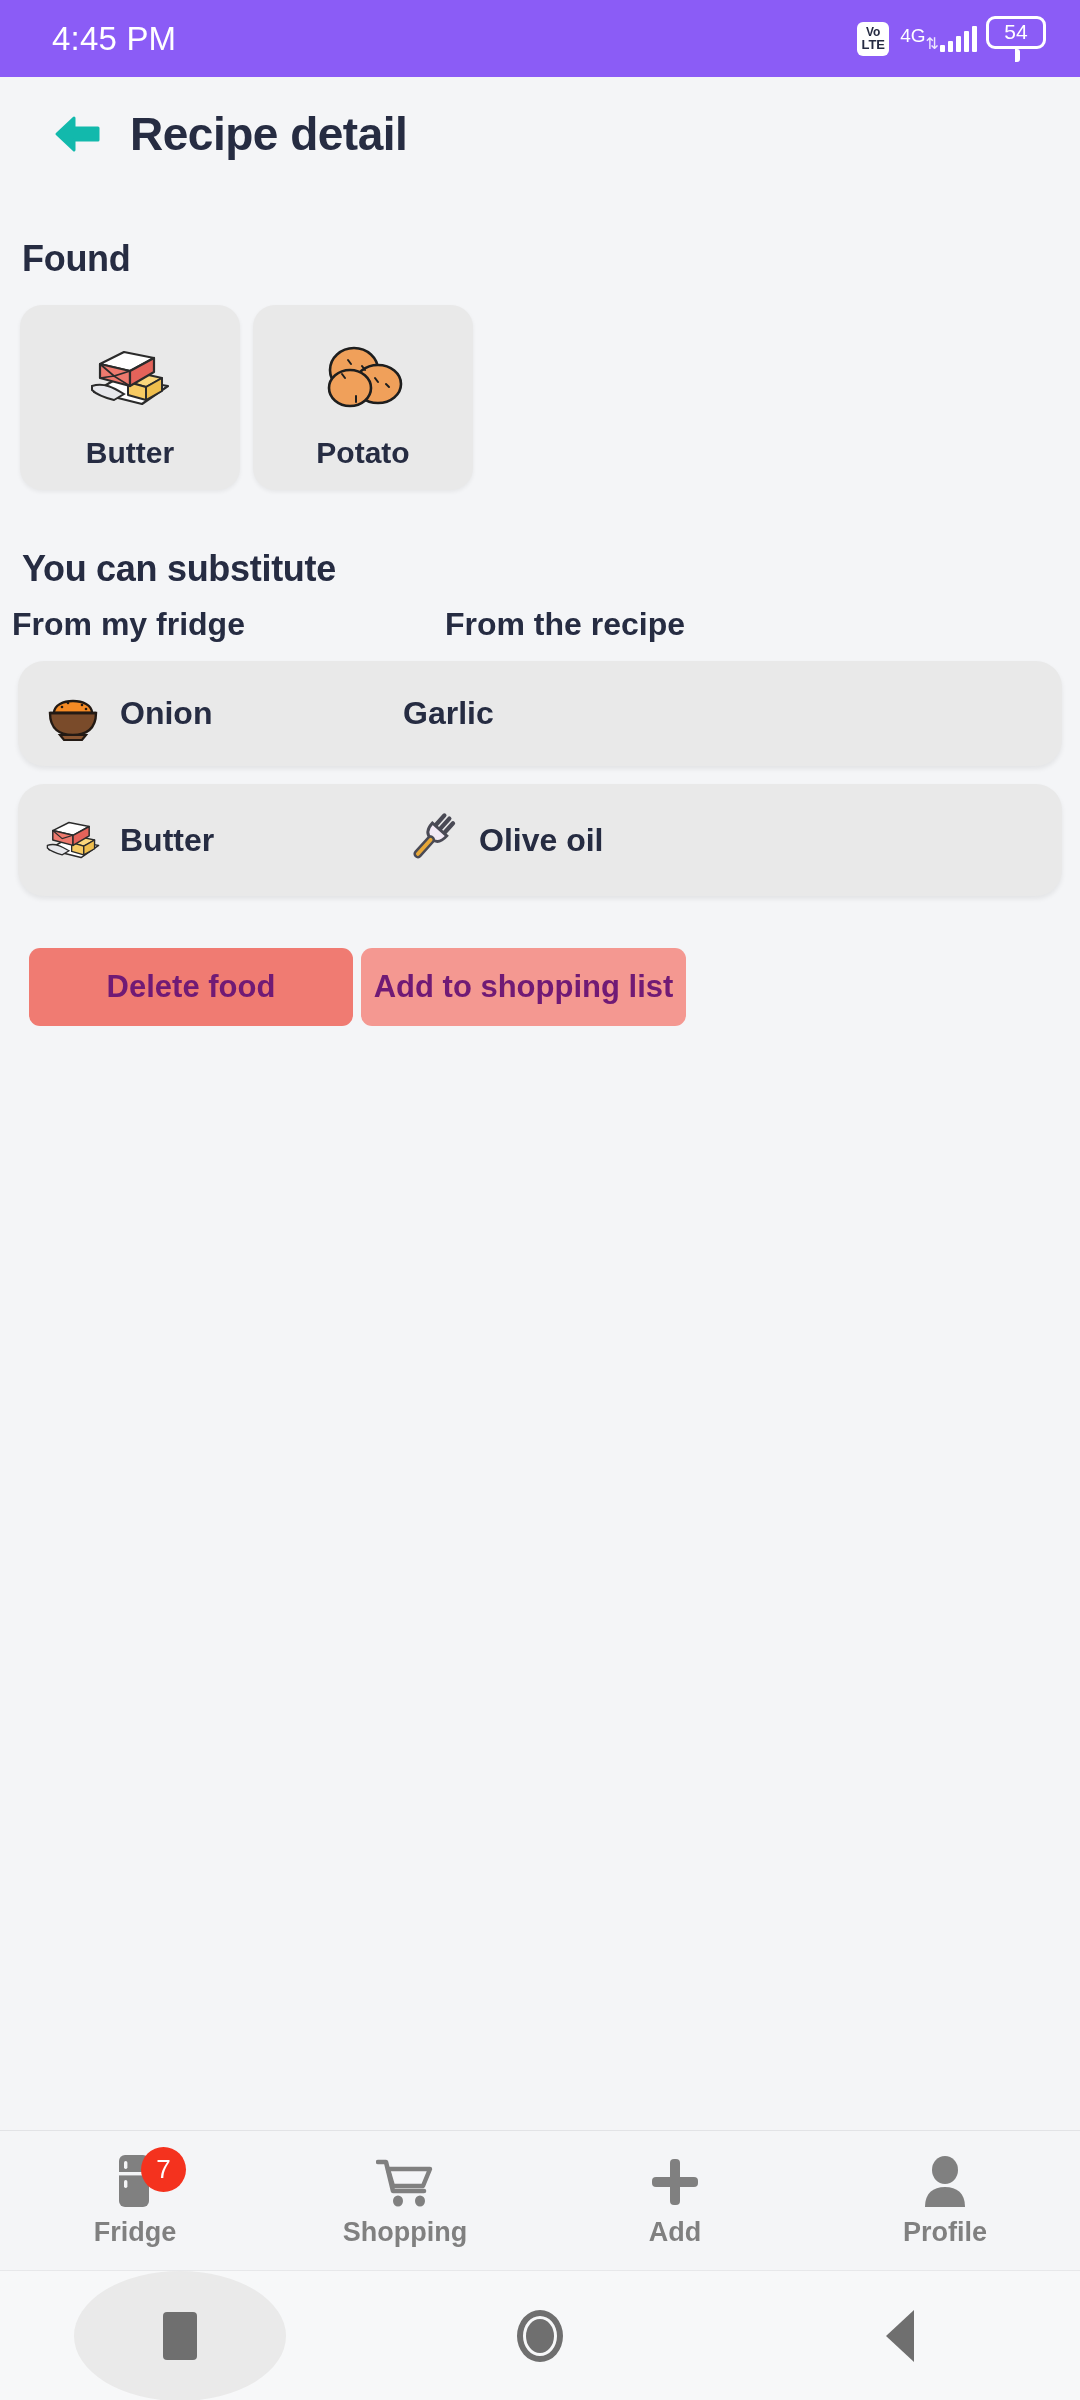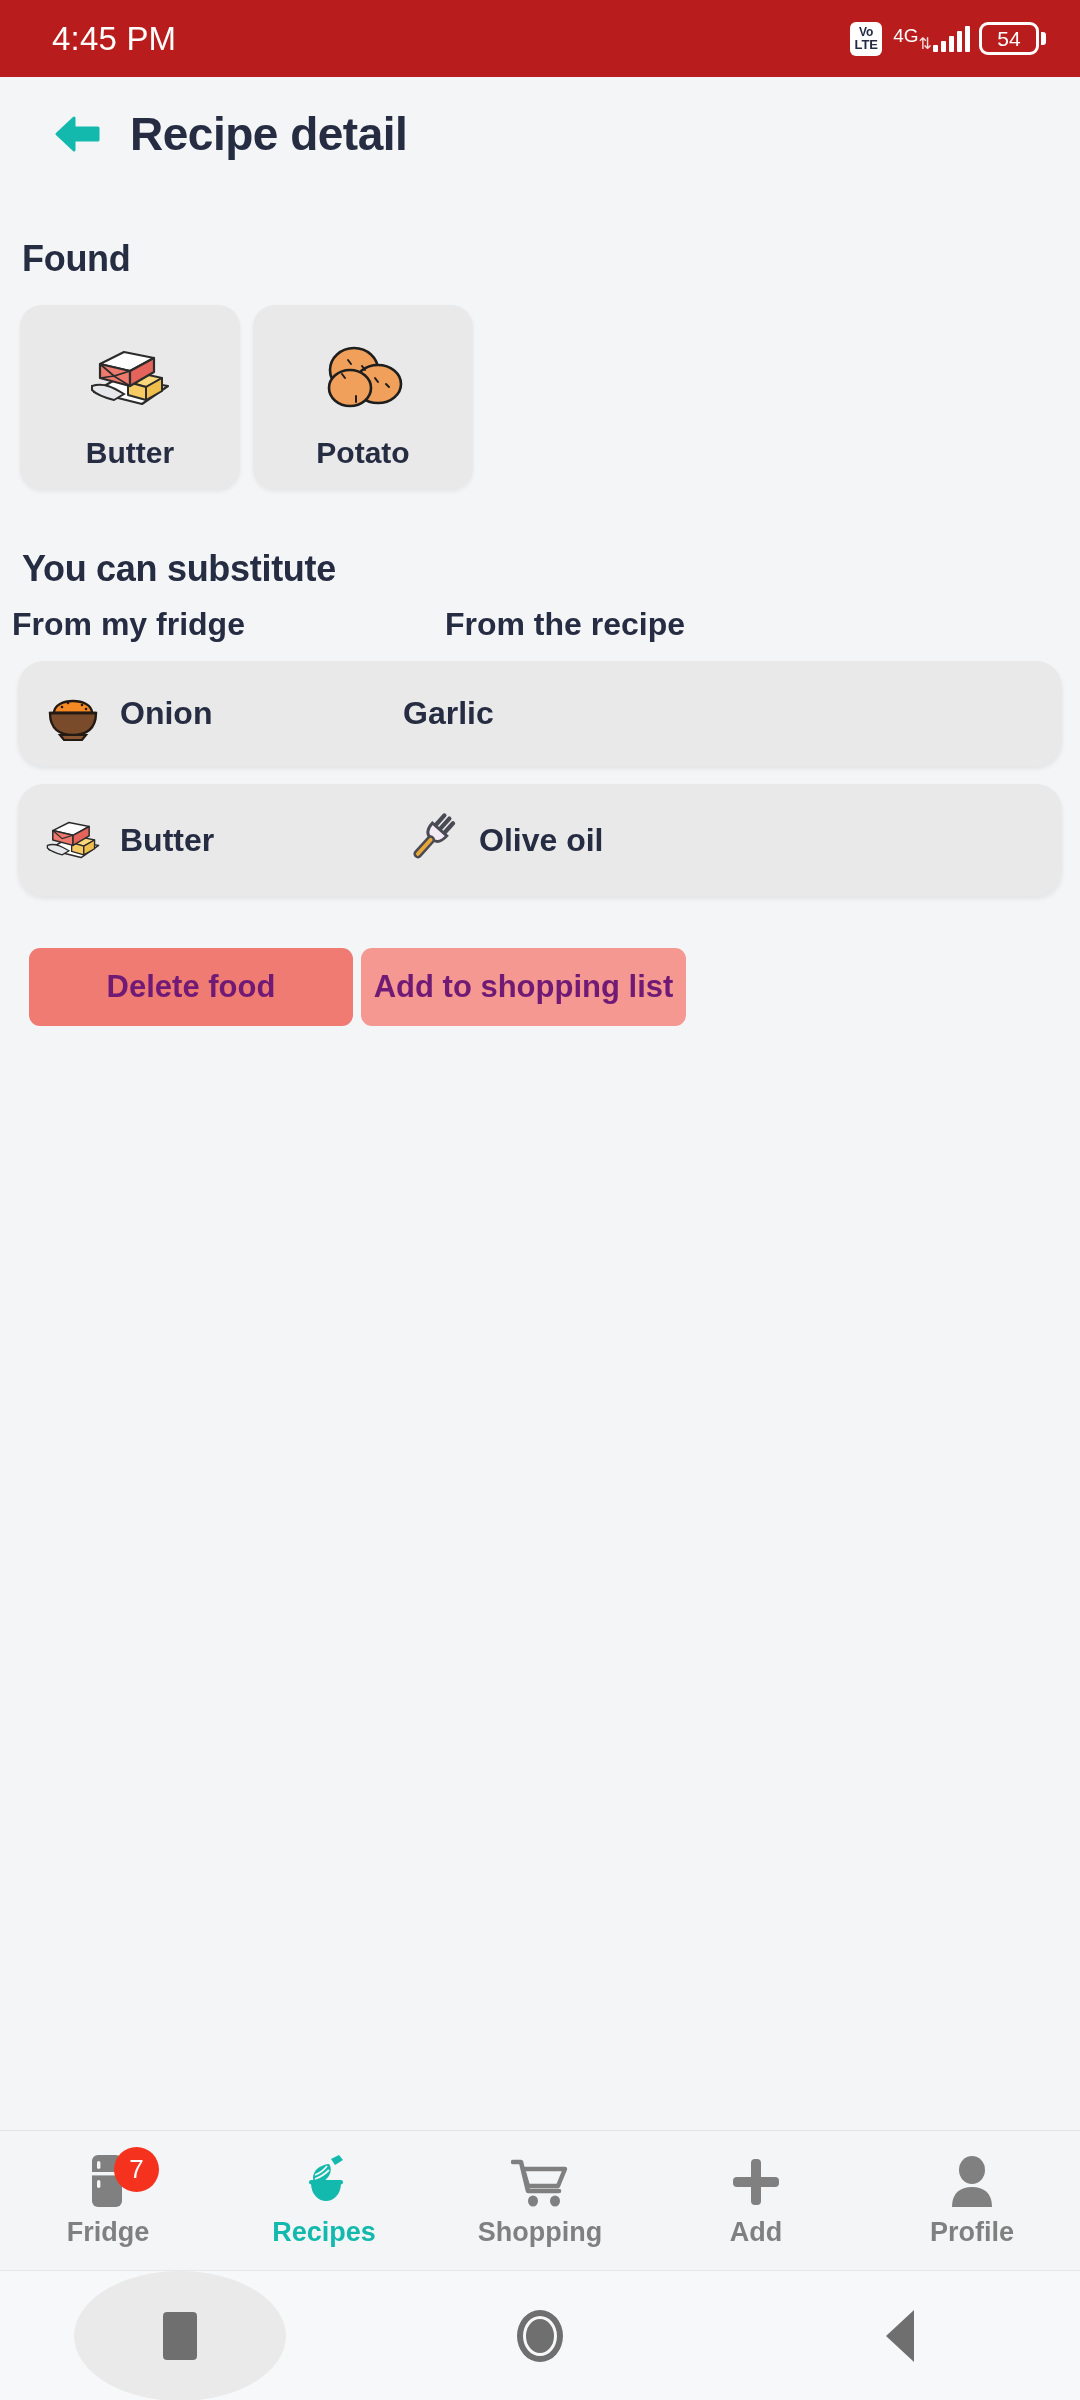--- a/index.html
+++ b/index.html
@@ -6,21 +6,21 @@
   html,body { width:1080px; height:2400px; }
   body {
     font-family:"Liberation Sans", sans-serif;
     background:#F4F5F7;
     overflow:hidden;
     position:relative;
   }
 
   
   .statusbar{
-    height:77px; background:#b91c1c; color:#fff;
+    height:77px; background:#8b5cf6; color:#fff;
     display:flex; align-items:center; justify-content:space-between;
     padding:0 34px 0 52px;
   }
   .clock{ font-size:33px; font-weight:400; letter-spacing:.2px; }
   .status-right{ display:flex; align-items:center; gap:9px; }
   .volte{
     background:#fff; color:#252B42; border-radius:6px;
     width:32px; height:34px; display:flex; flex-direction:column;
     align-items:center; justify-content:center; line-height:1;
     font-size:13px; font-weight:700;
@@ -31,21 +31,21 @@
   .netlabel{ font-size:19px; line-height:1; margin-bottom:1px; margin-left:2px;}
   .netrow{ display:flex; align-items:flex-end; gap:3px; }
   .dataarrows{ font-size:16px; line-height:1; opacity:.85; letter-spacing:-2px;}
   .bars{ display:flex; align-items:flex-end; gap:3px; height:26px; }
   .bars i{ display:block; width:5px; background:#fff; border-radius:1px; }
   .bars i:nth-child(1){height:7px;}
   .bars i:nth-child(2){height:11px;}
   .bars i:nth-child(3){height:16px;}
   .bars i:nth-child(4){height:21px;}
   .bars i:nth-child(5){height:26px;}
-  .battery{ display:flex; align-items:center; }
+  .battery{ display:flex; align-items:center;flex-direction:column; }
   .batt-body{
     width:60px; height:33px; border:3px solid #fff; border-radius:9px;
     display:flex; align-items:center; justify-content:center;
     font-size:21px; font-weight:500; color:#fff;
   }
   .batt-tip{ width:5px; height:13px; background:#fff; border-radius:0 3px 3px 0; margin-left:2px;}
 
   
   .appbar{
     height:113px; display:flex; align-items:center; gap:28px;
@@ -300,35 +300,20 @@
         <rect x="10" y="2" width="30" height="52" rx="6" fill="#808080"></rect>
         <rect x="10" y="19" width="30" height="3.4" fill="#F4F5F7"></rect>
         <rect x="15" y="8" width="3.4" height="8" rx="1.7" fill="#F4F5F7"></rect>
         <rect x="15" y="27" width="3.4" height="8" rx="1.7" fill="#F4F5F7"></rect>
       </svg>
       <div class="badge">7</div>
     </div>
     <div class="navlabel">Fridge</div>
   </div>
 
-  <div class="navitem active">
-    <div class="navicon">
-      <svg width="58" height="56" viewBox="0 0 58 56">
-        <path d="M16 30 C16 42 24 48 31 48 C38 48 46 42 46 30 Z" fill="#12B9AC"></path>
-        <rect x="14" y="27" width="34" height="4.4" rx="2.2" fill="#12B9AC"></rect>
-        <path d="M36 6 L44 2 L48 7 L40 12 Z" fill="#12B9AC"></path>
-        <path d="M34 11 C24 12 18 18 18 25 C18 30 24 31 29 28 C35 24 38 16 34 11 Z" fill="#12B9AC"></path>
-        <g stroke="#F4F5F7" stroke-width="1.8" fill="none">
-          <path d="M20 22 C25 20 29 17 32 13"></path>
-          <path d="M20 26 C26 24 30 21 34 17"></path>
-        </g>
-      </svg>
-    </div>
-    <div class="navlabel">Recipes</div>
-  </div>
 
   <div class="navitem">
     <div class="navicon">
       <svg width="58" height="54" viewBox="0 0 58 54">
         <path d="M2 7 L10 7 L17 36 L48 36" fill="none" stroke="#808080" stroke-width="4.6" stroke-linecap="round" stroke-linejoin="round"></path>
         <path d="M12 14 L54 14 L47 31 L17 31 Z" fill="none" stroke="#808080" stroke-width="4.4" stroke-linejoin="round"></path>
         <ellipse cx="22" cy="46" rx="5" ry="5.6" fill="#808080"></ellipse>
         <ellipse cx="44" cy="46" rx="5" ry="5.6" fill="#808080"></ellipse>
       </svg>
     </div>

